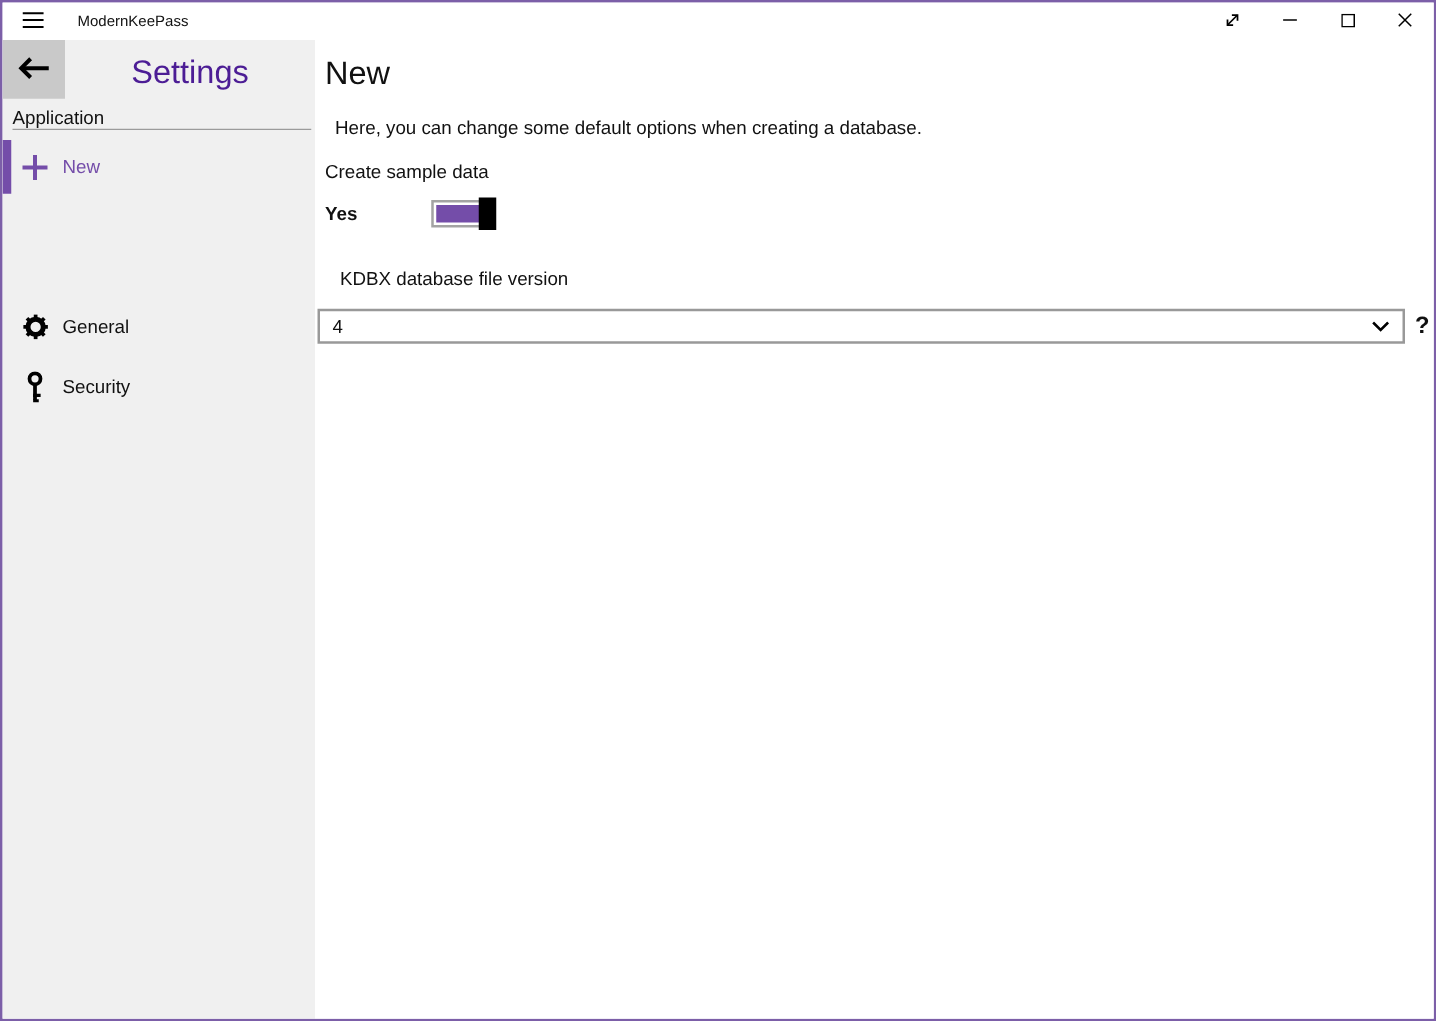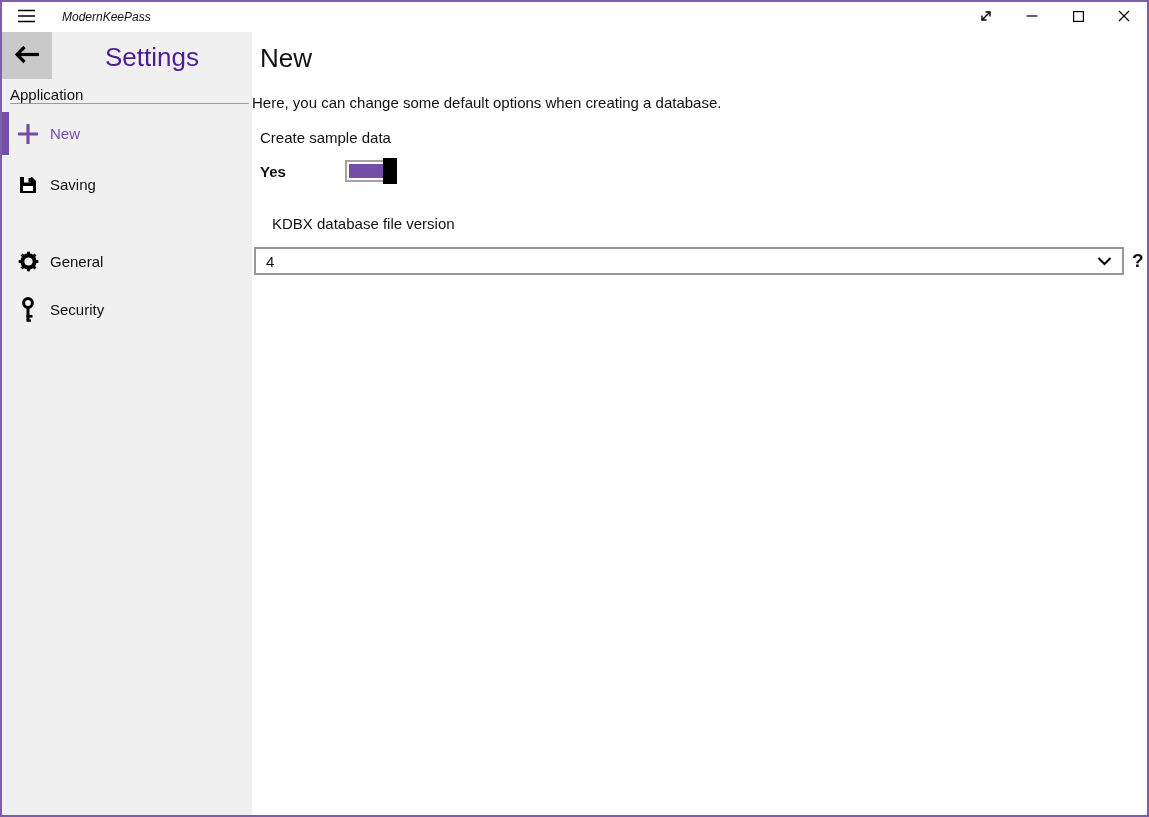--- a/index.html
+++ b/index.html
@@ -6,21 +6,21 @@
   * { box-sizing:border-box; }
   .window {
     position:relative; width:1149px; height:817px;
     border:2px solid #7c5fa8; background:#fff; overflow:hidden;
     font-family:"Liberation Sans", sans-serif; color:#1a1a1a;
     -webkit-font-smoothing:antialiased;
   }
   
   .titlebar { position:absolute; top:0; left:0; right:0; height:30px; background:#fff; display:flex; align-items:center; }
   .hamburger-btn { width:48px; height:30px; display:flex; align-items:center; justify-content:center; cursor:pointer; background:transparent; border:none; }
-  .app-title { font-size:12px; margin-left:12px; color:#111;font-style:italic; }
+  .app-title { font-size:12px; margin-left:12px; color:#111; }
   .win-controls { margin-left:auto; display:flex; height:100%; }
   .win-btn { width:46px; height:30px; display:flex; align-items:center; justify-content:center; background:transparent; border:none; cursor:pointer; }
   
   .app-body { position:absolute; top:30px; left:0; right:0; bottom:0; display:flex; }
   .sidebar { position:relative; width:250px; flex:none; background:#f0f0f0; }
   .main { position:relative; flex:1; background:#fff; }
   
   .back-btn { position:absolute; top:0; left:0; width:50px; height:47px; background:#c9c9c9; display:flex; align-items:center; justify-content:center; border:none; cursor:pointer; }
   .settings-title { position:absolute; top:8px; left:50px; right:0; text-align:center; font-size:26px; line-height:34px; color:#4c1d95; }
   .section-header { position:absolute; left:8px; width:239px; font-size:15px; color:#111; padding-bottom:0; border-bottom:1px solid #9b9b9b; }
@@ -31,21 +31,21 @@
   .nav-item.selected .accent-bar { display:block; }
   .nav-icon { width:24px; margin-left:14px; display:flex; align-items:center; justify-content:center; }
   .nav-label { margin-left:10px; font-size:15px; color:#111; }
   .nav-item.selected .nav-label { color:#744da9; }
   #item-new { top:80px; }
   #item-saving { top:131px; }
   #item-general { top:208px; }
   #item-security { top:256px; }
   
   .page-heading { position:absolute; top:10px; left:8px; font-size:26px; line-height:32px; color:#111; }
-  .page-desc { position:absolute; top:62px; left:0; font-size:15px; color:#111; }
+  .page-desc { position:absolute; top:62px; left:16px; font-size:15px; color:#111; }
   .toggle-header { position:absolute; top:97px; left:8px; font-size:15px; color:#111; }
   .toggle-row { position:absolute; top:124px; left:8px; height:30px; display:flex; align-items:center; }
   .toggle-state { font-weight:bold; font-size:15px; width:85px; color:#111; }
   .toggle { position:relative; width:50px; height:22px; border:2px solid #a3a3a3; background:#fff; padding:2px; cursor:pointer; }
   .toggle-fill { width:100%; height:100%; background:#744da9; }
   .toggle-knob { position:absolute; top:-4px; right:-4px; width:14px; height:26px; background:#000; }
   .combo-label { position:absolute; top:183px; left:8px; font-size:15px; color:#111;margin-left:12px; }
   .combo { position:absolute; top:215px; left:2px; width:870px; height:28px; border:2px solid #999; background:#fff; display:flex; align-items:center; padding:0 10px; cursor:pointer; }
   .combo-value { flex:1; font-size:15px; color:#111; }
   .combo-chevron { display:flex; align-items:center; }
@@ -117,32 +117,20 @@
       <div class="nav-item selected" id="item-new">
         <span class="accent-bar"></span>
         <span class="nav-icon">
           <svg width="22" height="22" viewBox="0 0 22 22">
               <path d="M11 1v20M1 11h20" stroke="#744da9" stroke-width="3.2" fill="none"></path>
             </svg>
         </span>
         <span class="nav-label">New</span>
       </div>
 
-      <div class="nav-item" id="item-saving">
-
-        <span class="nav-icon">
-          <svg width="20" height="20" viewBox="0 0 20 20">
-            <path d="M2 2h12l4 4v12H2z" fill="#000"></path>
-            <rect x="6" y="2" width="7" height="5.5" fill="#fff"></rect>
-            <rect x="10.5" y="3" width="2.5" height="4.5" fill="#000"></rect>
-            <rect x="5" y="11" width="10" height="5" fill="#fff"></rect>
-          </svg>
-        </span>
-        <span class="nav-label">Saving</span>
-      </div>
 
 
       <div class="nav-item" id="item-general">
 
         <span class="nav-icon">
           <svg width="21" height="21" viewBox="0 0 24 24">
             <g fill="#000">
               <rect x="10.3" y="0.8" width="3.4" height="6" transform="rotate(0 12 12)"></rect>
               <rect x="10.3" y="0.8" width="3.4" height="6" transform="rotate(45 12 12)"></rect>
               <rect x="10.3" y="0.8" width="3.4" height="6" transform="rotate(90 12 12)"></rect>

